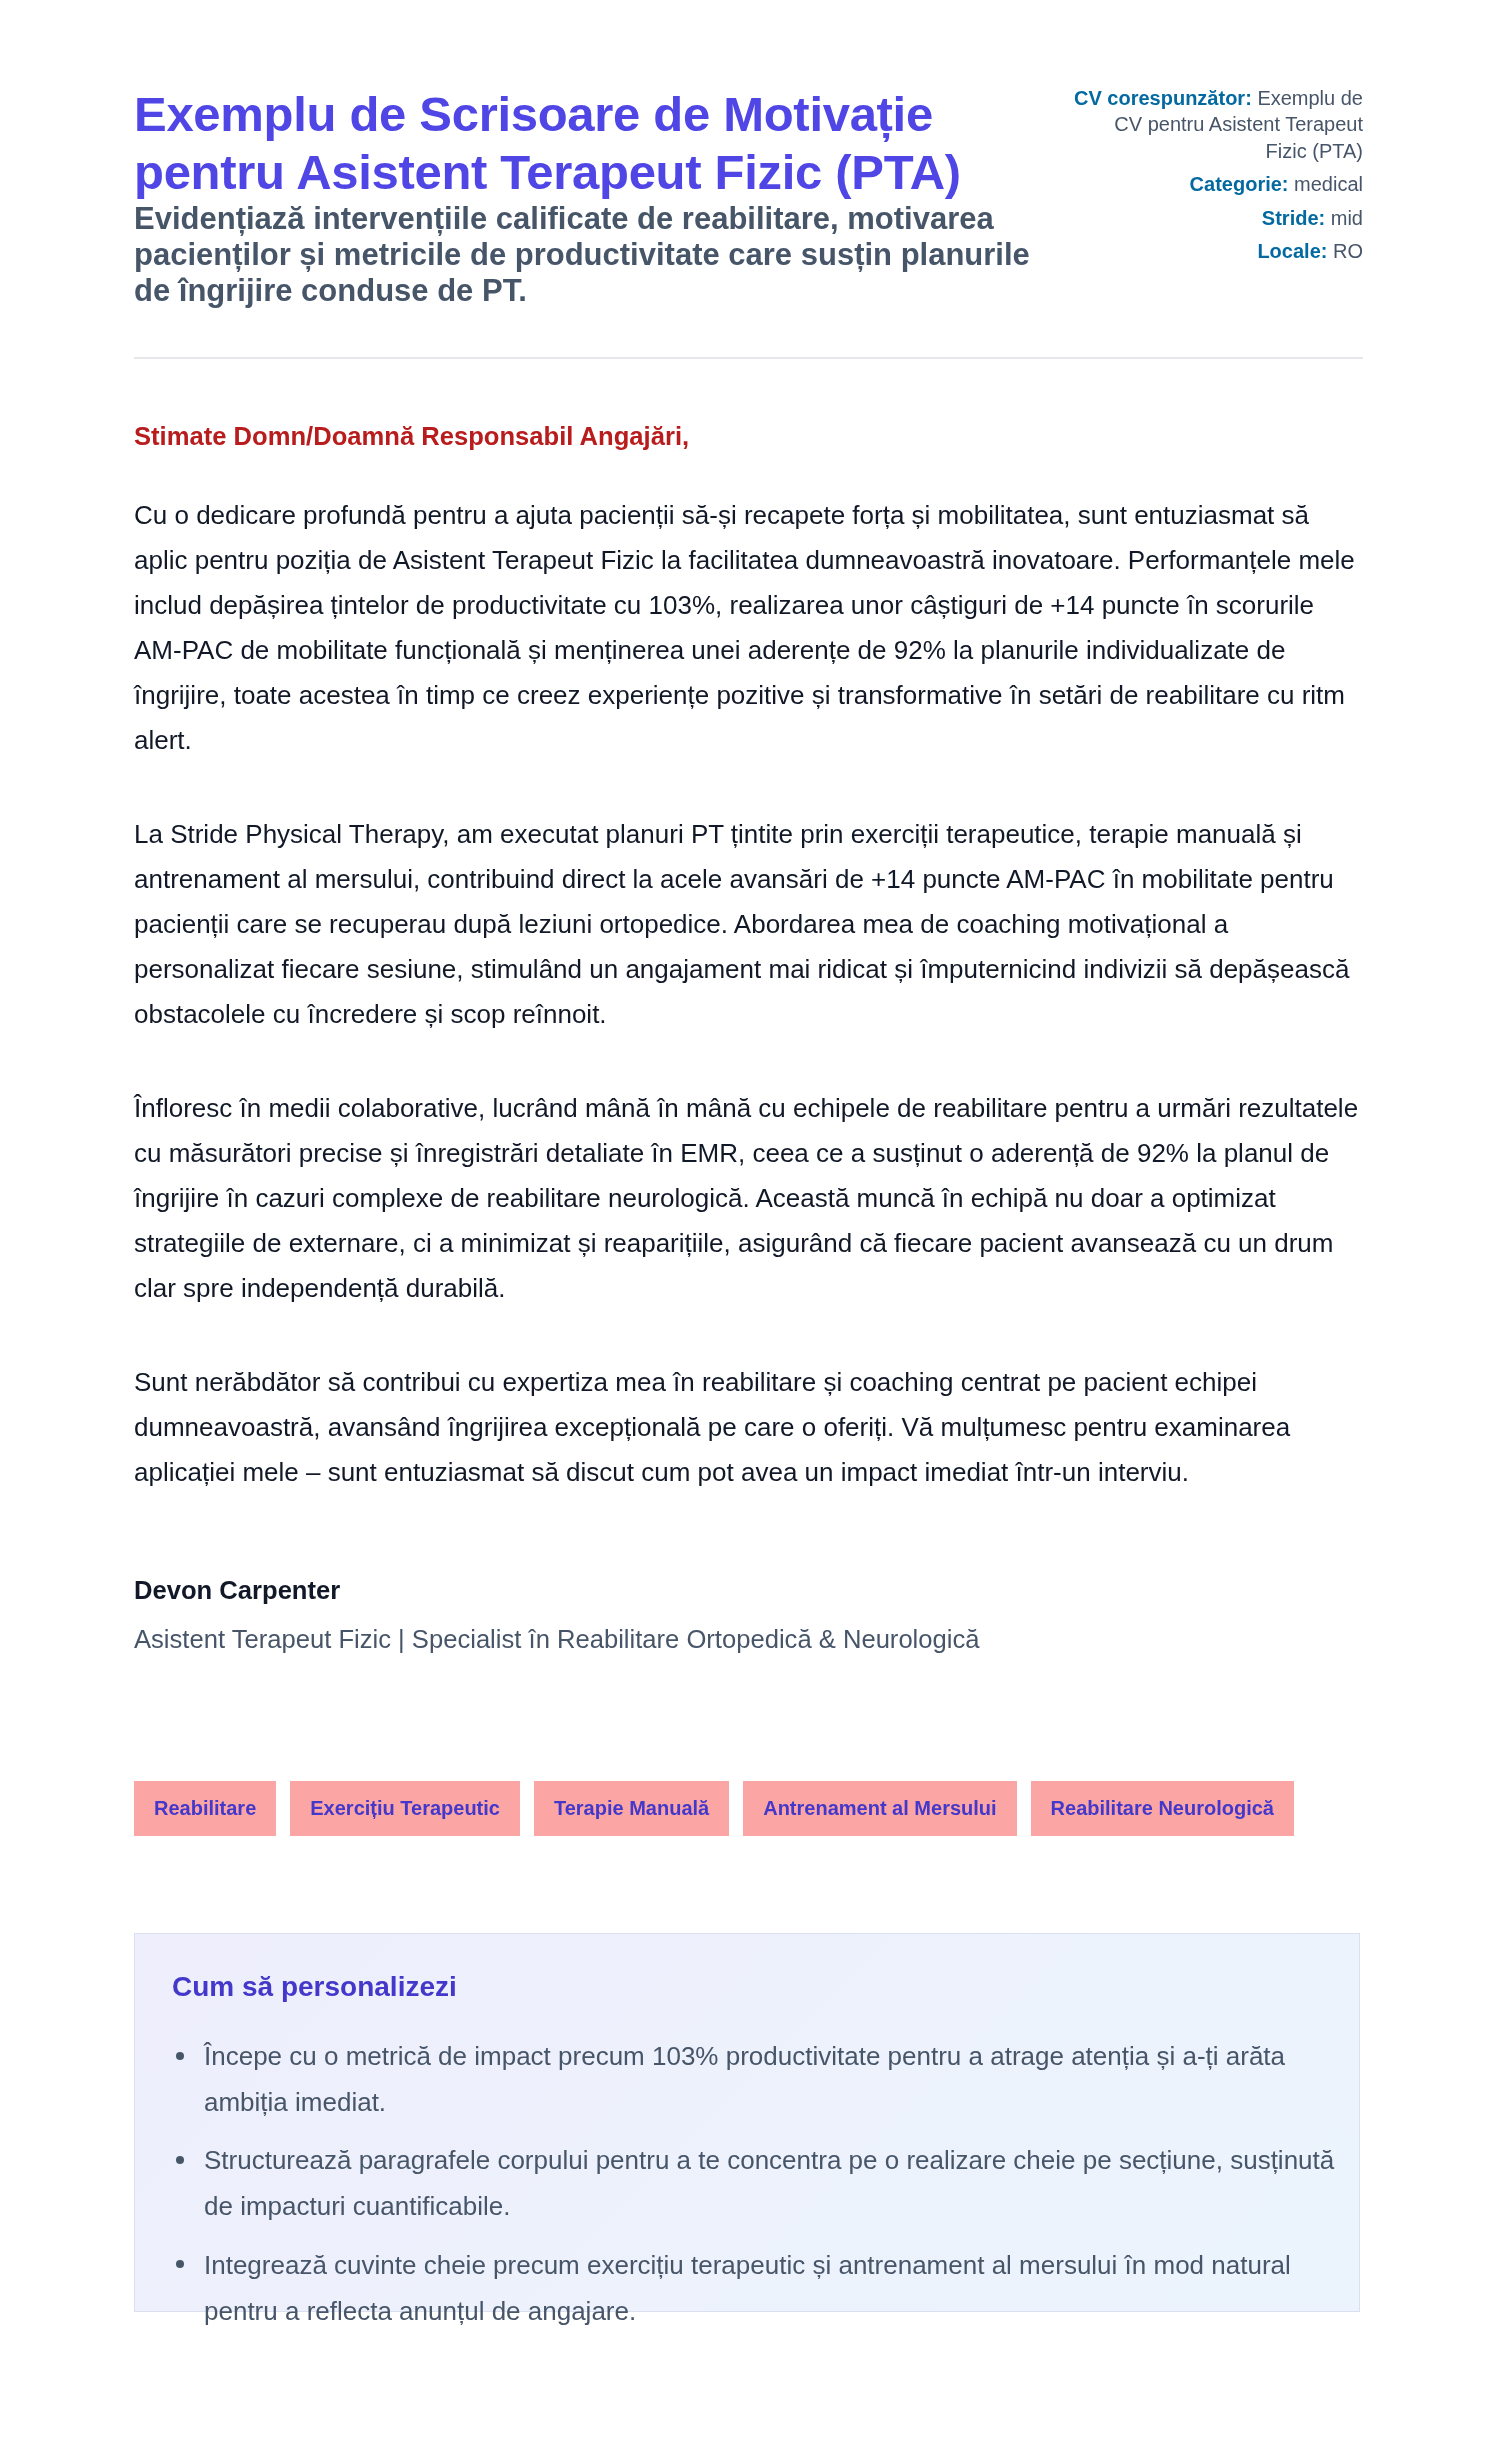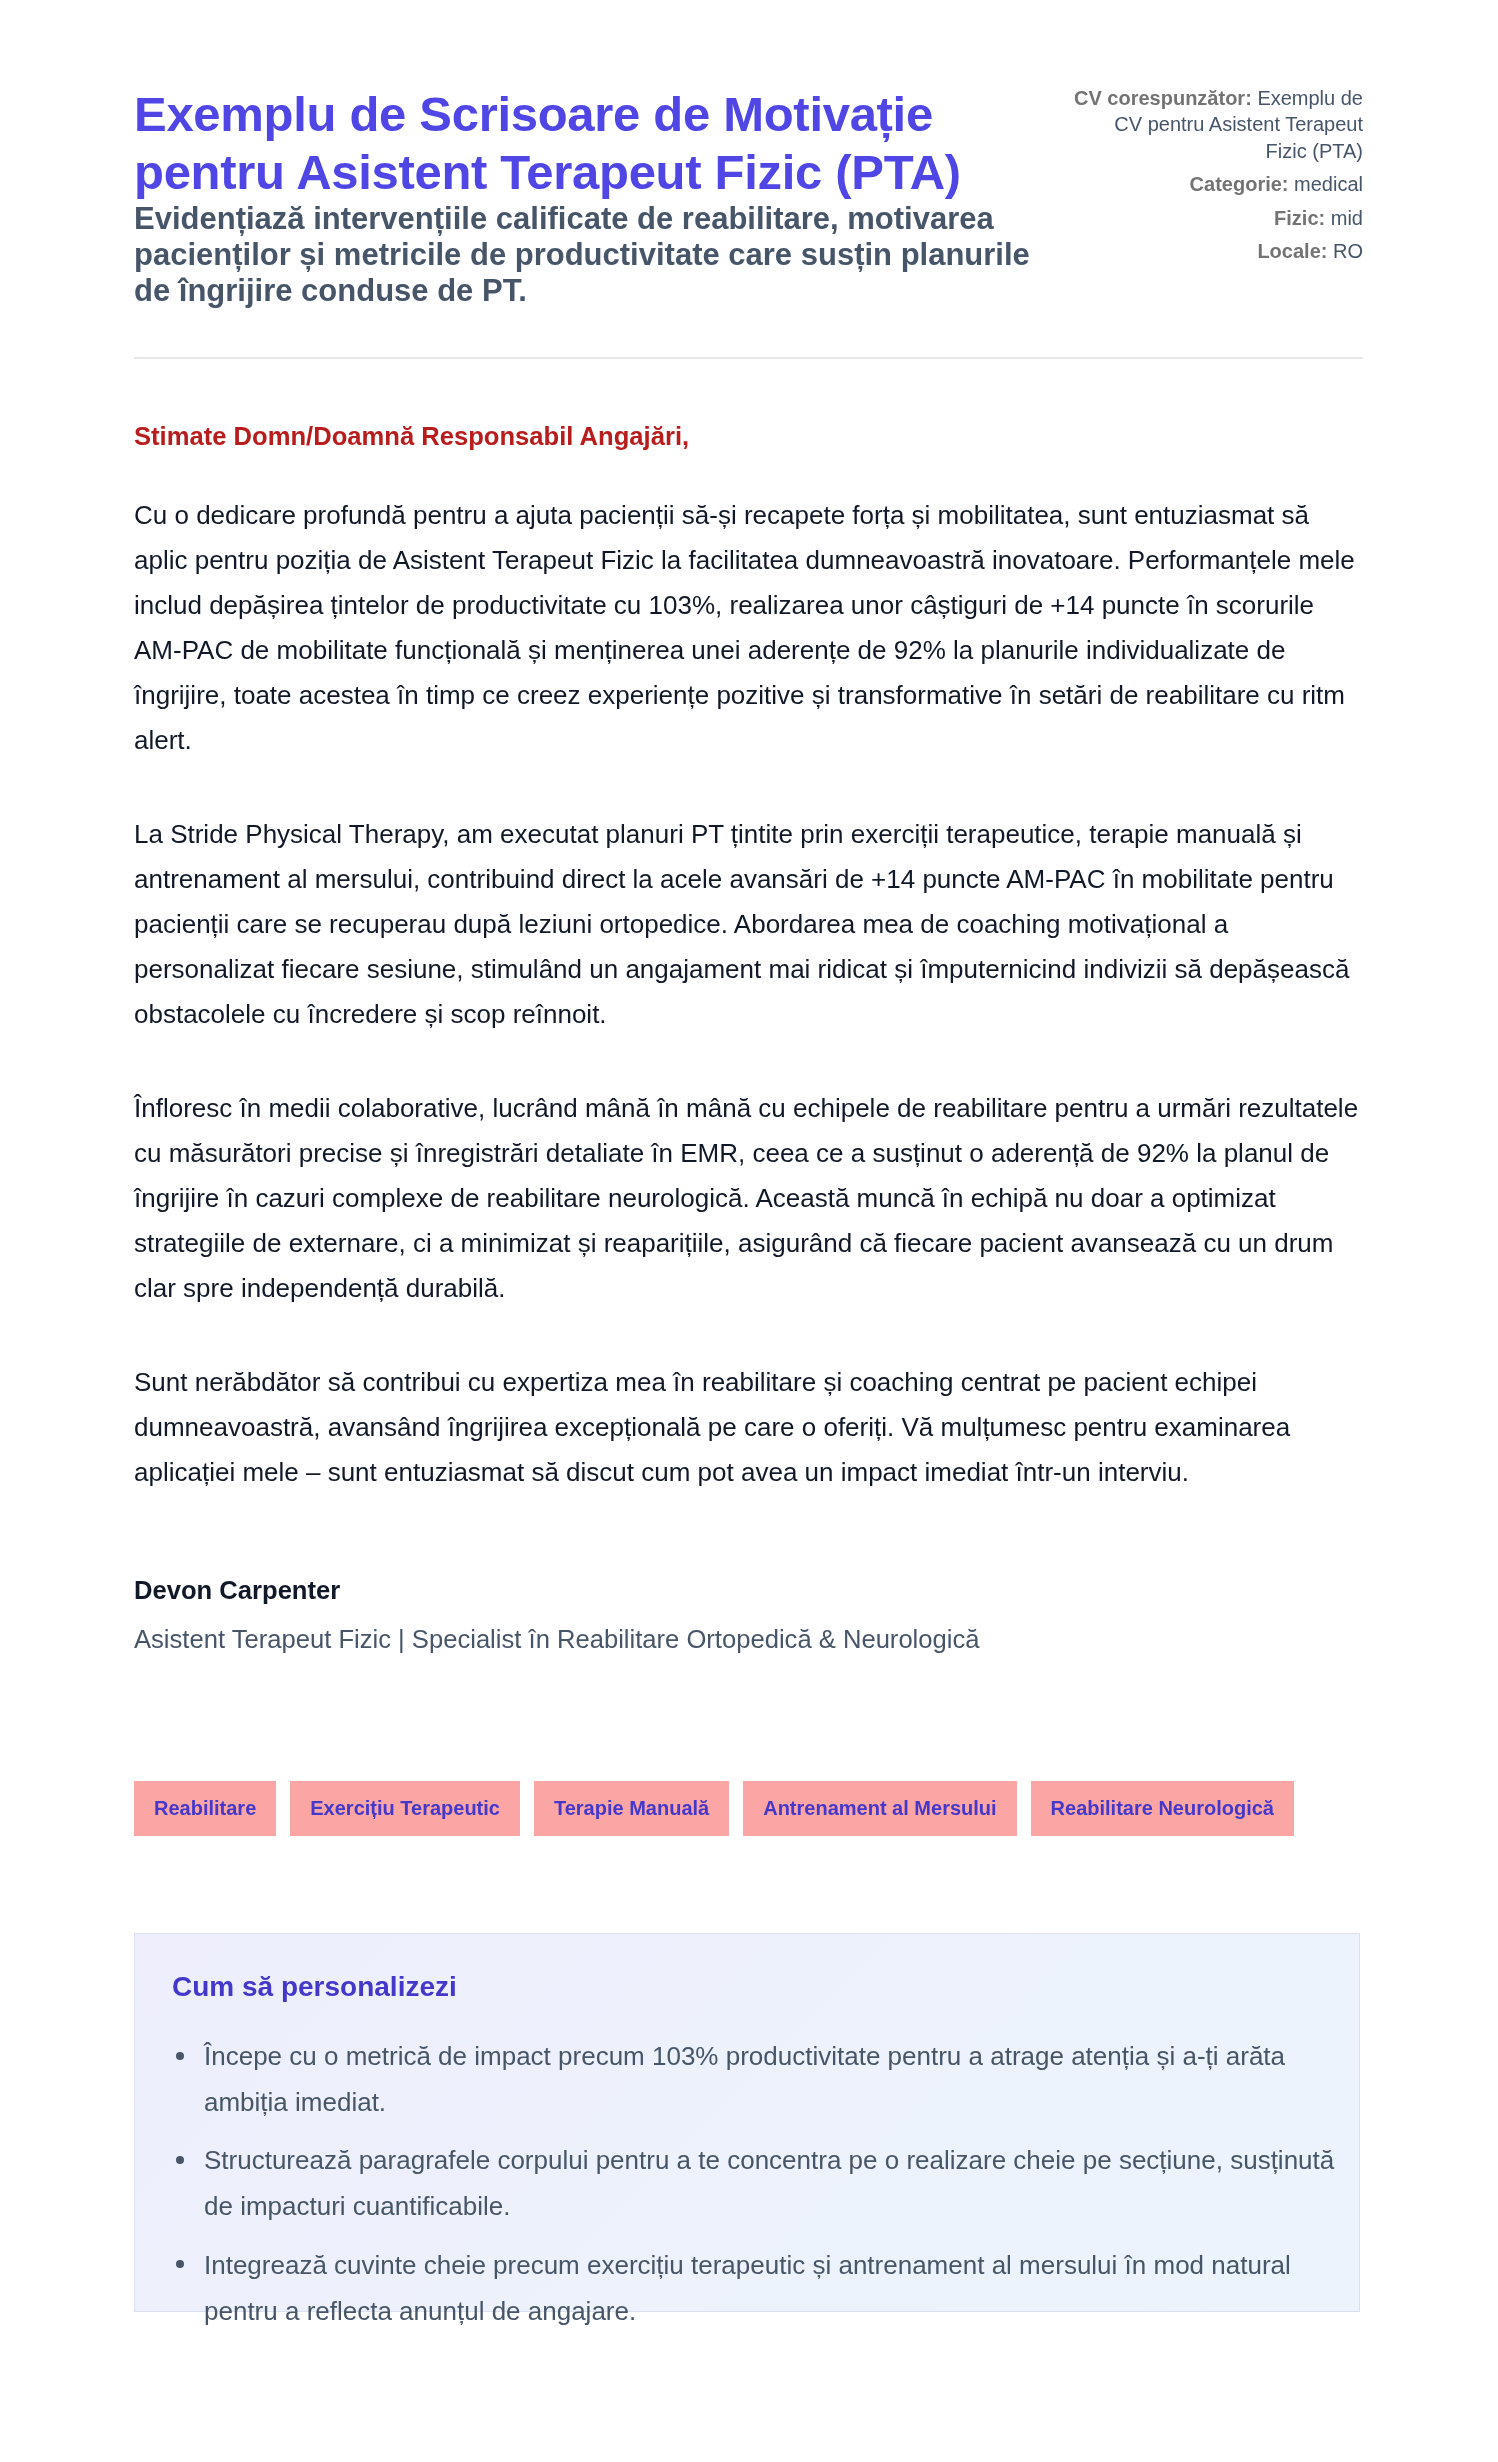--- a/index.html
+++ b/index.html
@@ -40,21 +40,21 @@
   }
   .meta {
     width: 291px;
     text-align: right;
     font-size: 20px;
     line-height: 26.4px;
     color: #475569;
     padding-top: 0px;
   }
   .meta-row { margin-bottom: 7px; }
-  .meta-row .k { font-weight: 700; color: #737373; }
+  .meta-row .k { font-weight: 700; color: #0369a1; }
   .divider {
     position: absolute;
     left: 134px;
     top: 357px;
     width: 1229px;
     height: 1.8px;
     background: #e5e7eb;
   }
   .letter {
     position: absolute;
@@ -171,21 +171,21 @@
     <div class="meta">
       <div class="meta-row">
         <span class="k">CV corespunzător:</span>
         <span class="v">Exemplu de CV pentru Asistent Terapeut Fizic (PTA)</span>
       </div>
       <div class="meta-row">
         <span class="k">Categorie:</span>
         <span class="v">medical</span>
       </div>
       <div class="meta-row">
-        <span class="k">Fizic:</span>
+        <span class="k">Stride:</span>
         <span class="v">mid</span>
       </div>
       <div class="meta-row">
         <span class="k">Locale:</span>
         <span class="v">RO</span>
       </div>
     </div>
   </div>
 </div>
 

